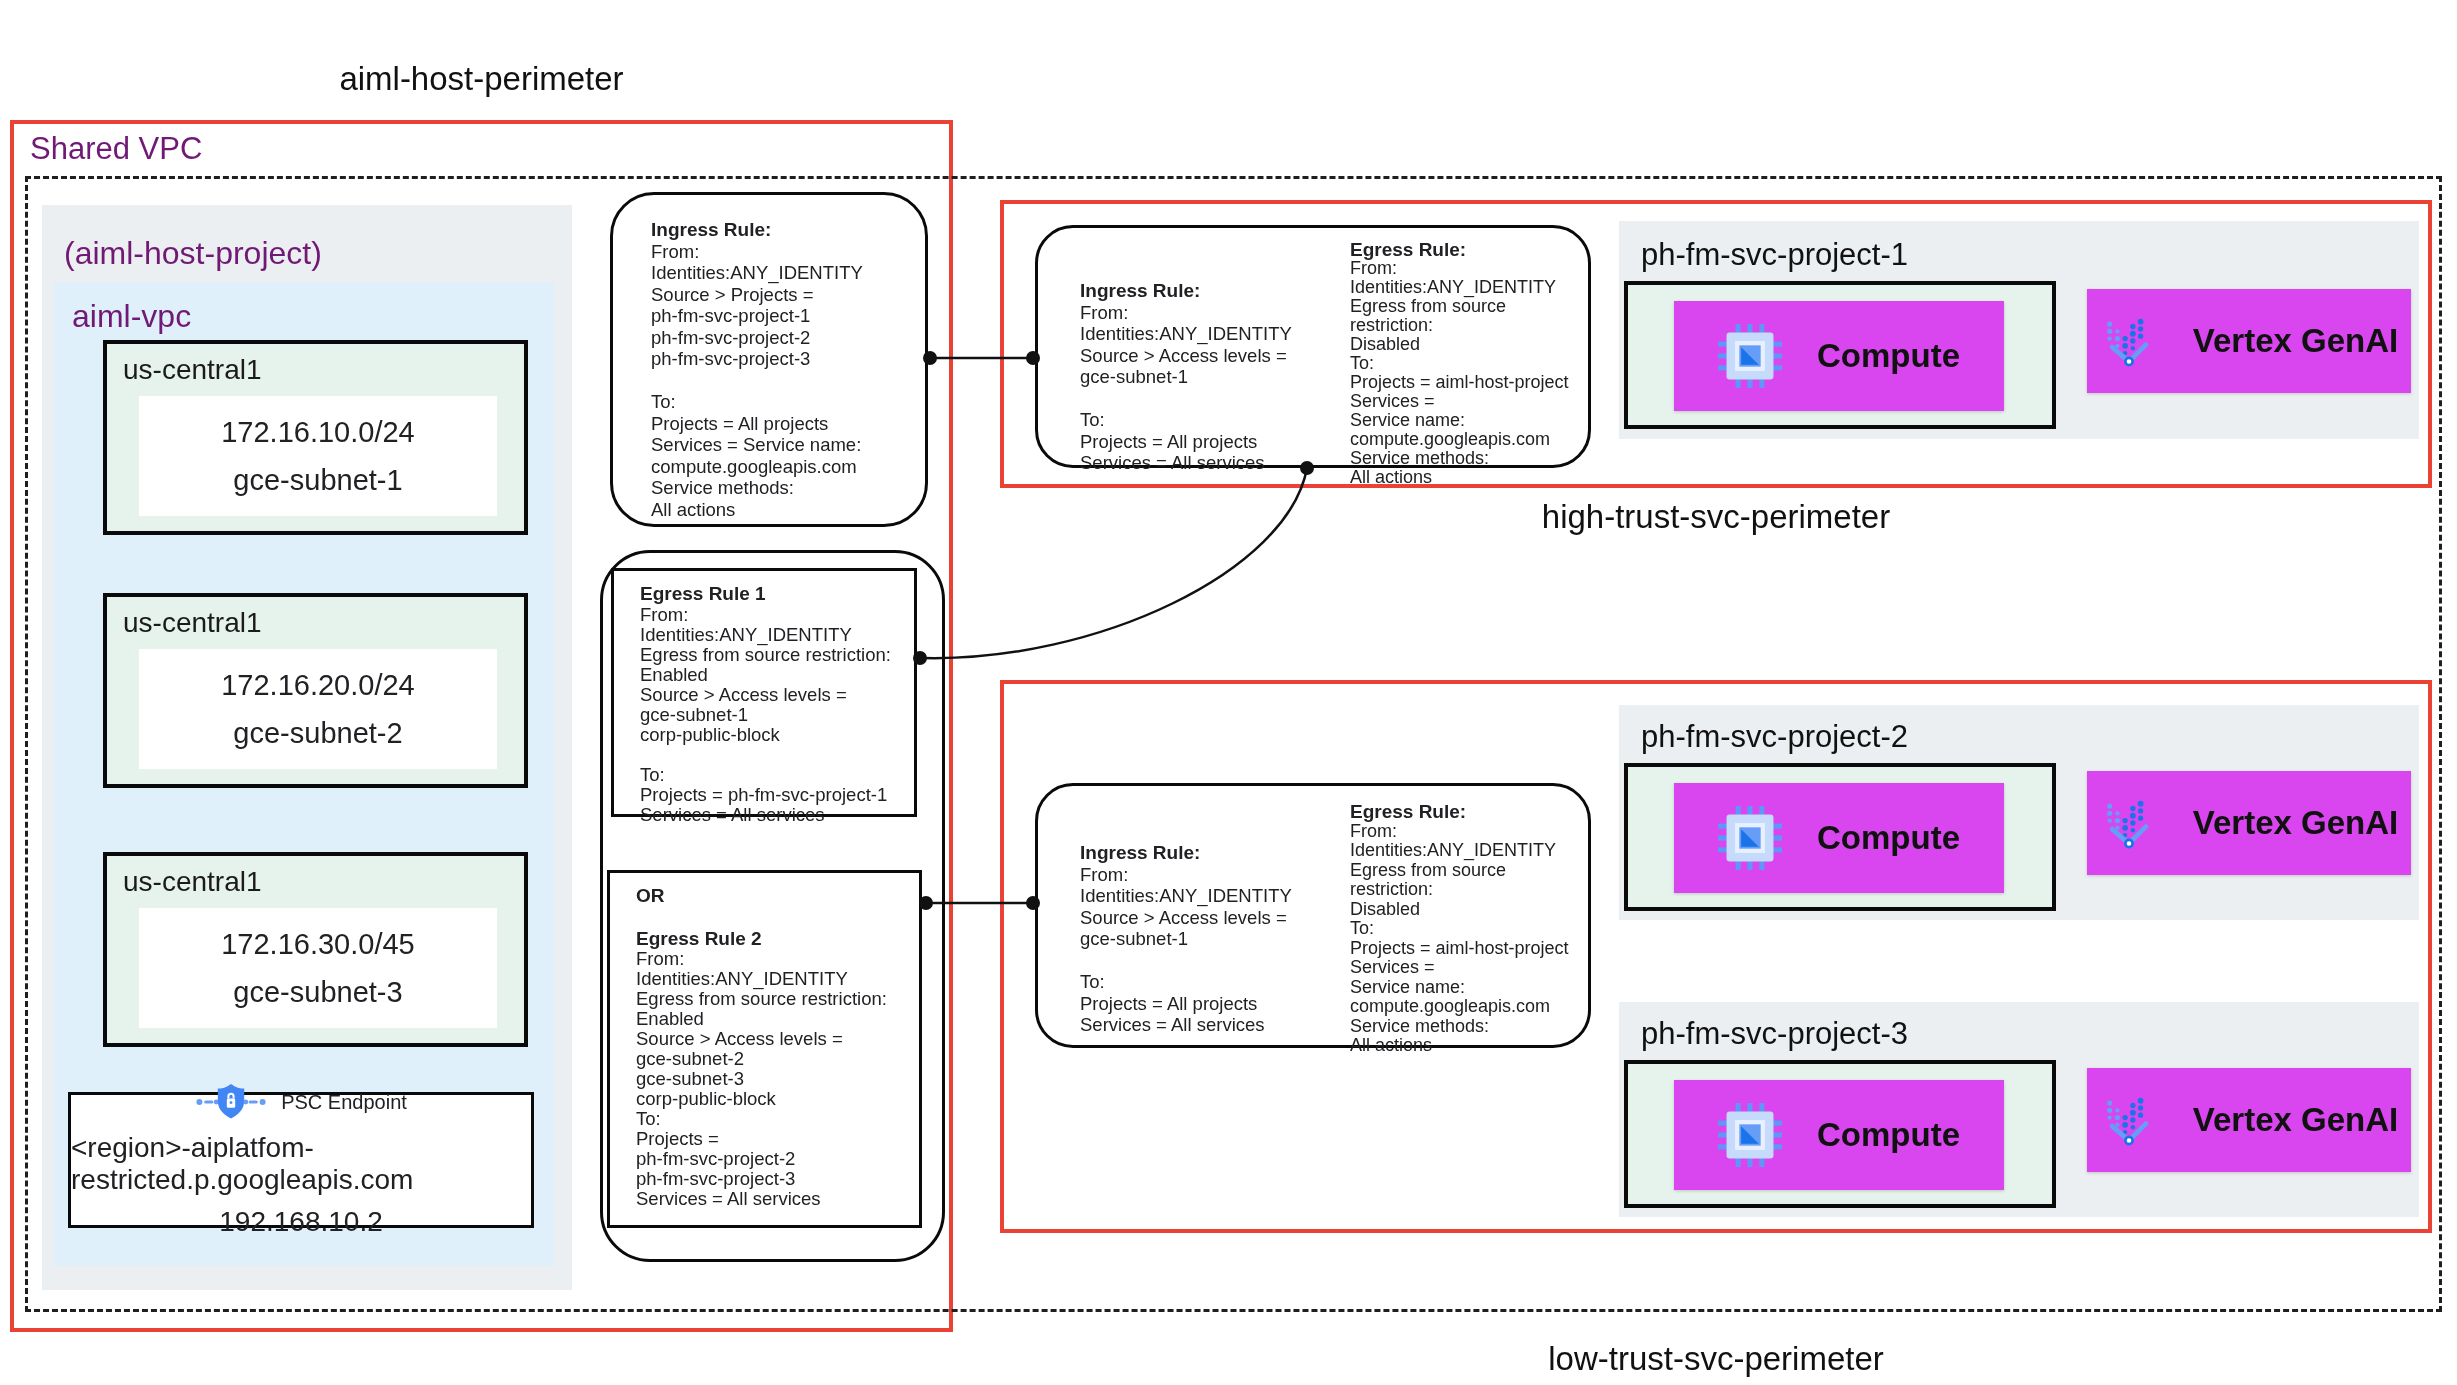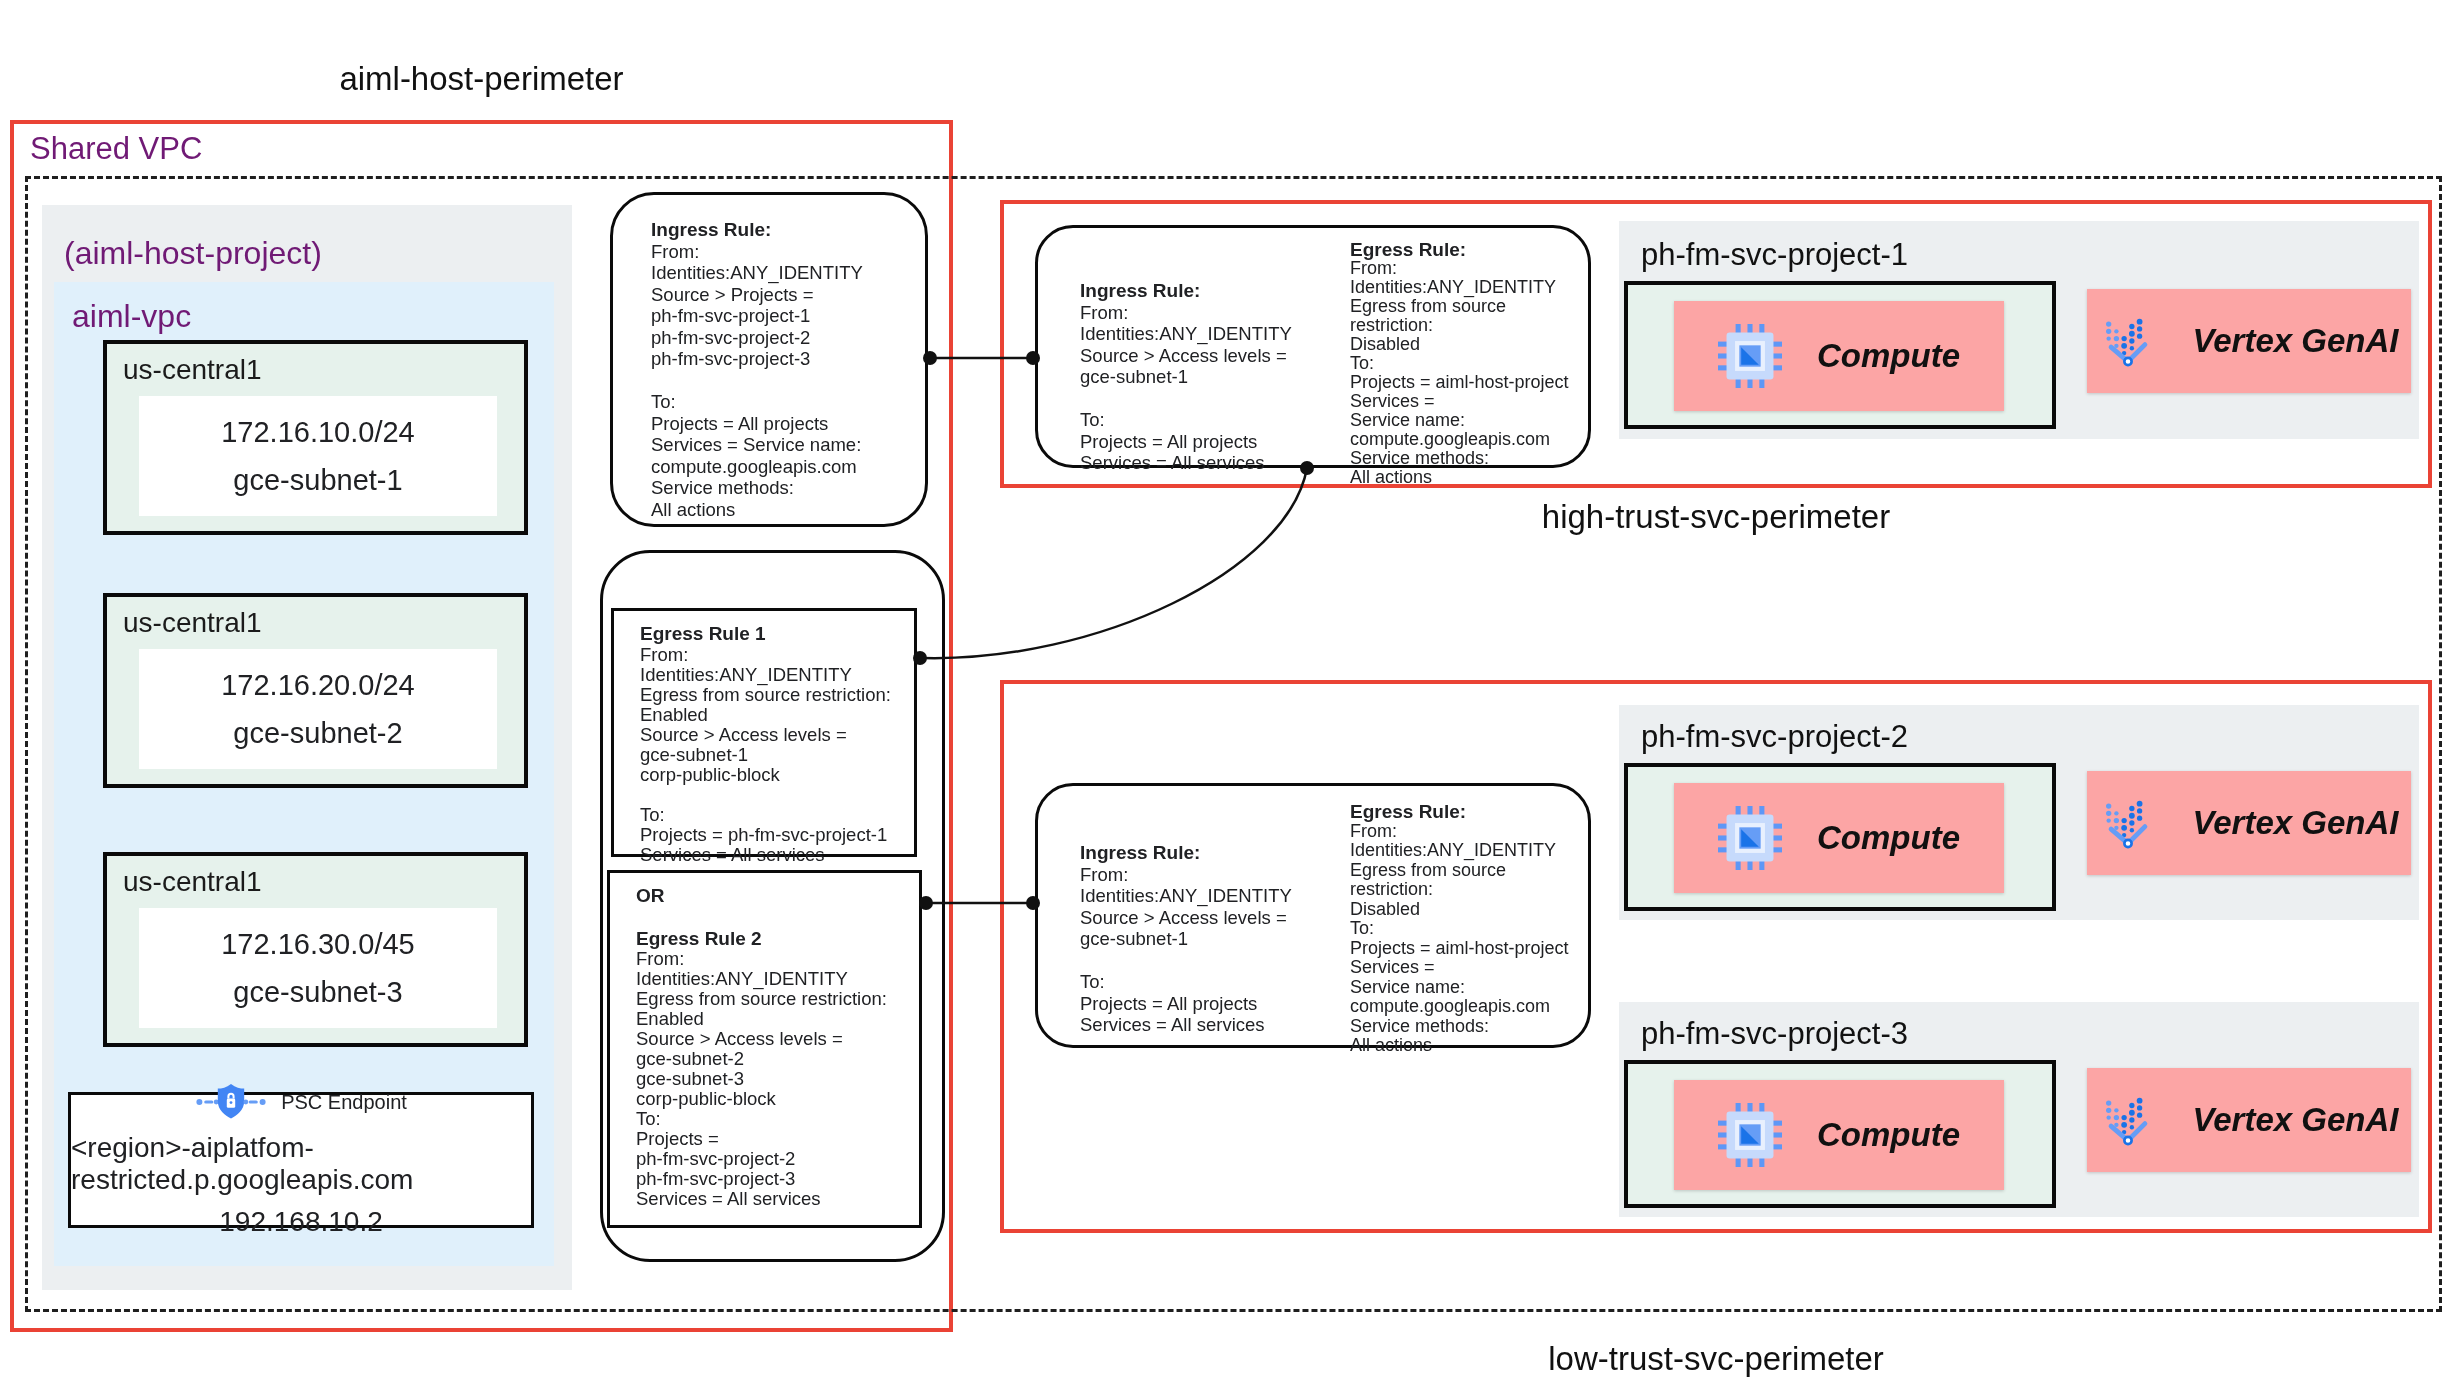--- a/index.html
+++ b/index.html
@@ -30,21 +30,21 @@
   .psc-small{font-size:28px;}
 
   .rule-round{background:#fff;border:3px solid #0a0a0a;border-radius:44px;}
   .rule-rect{background:#fff;border:3px solid #0a0a0a;}
   .rule-title{font-weight:700;font-size:19px;line-height:21.5px;}
   .rule-body{font-size:18.5px;line-height:21.5px;white-space:pre-line;}
   .rule-body.tight{line-height:20px;}
 
   .proj-box{background:var(--c-gray);}
   .proj-title{font-size:31px;color:#111;}
-  .svc-card{background:#fca5a5;box-shadow:0 1px 3px rgba(0,0,0,.18);display:flex;align-items:center;justify-content:center;gap:35px;font-style:italic;}
+  .svc-card{background:#d946ef;box-shadow:0 1px 3px rgba(0,0,0,.18);display:flex;align-items:center;justify-content:center;gap:35px;}
   .svc-label{font-size:33px;font-weight:700;color:#111;}
 
   svg.overlay{position:absolute;left:0;top:0;pointer-events:none;}
   .perim-label{font-size:33px;text-align:center;color:#111;}
 </style>
 </head>
 <body>
 
 <div id="canvas">
 
@@ -121,21 +121,21 @@
 To:
 Projects = All projects
 Services = Service name:
 compute.googleapis.com
 Service methods:
 All actions</div>
   </div>
 
   <div class="abs rule-round" style="left:600px;top:550px;width:345px;height:712px;border-radius:50px;"></div>
 
-  <div class="abs rule-rect" style="left:611px;top:568px;width:306px;height:249px;padding:12px 10px 4px 26px;margin-top:40px;">
+  <div class="abs rule-rect" style="left:611px;top:568px;width:306px;height:249px;padding:12px 10px 4px 26px;">
     <div class="rule-title">Egress Rule 1</div>
     <div class="rule-body tight">From:
 Identities:ANY_IDENTITY
 Egress from source restriction:
 Enabled
 Source &gt; Access levels =
 gce-subnet-1
 corp-public-block
 
 To:

